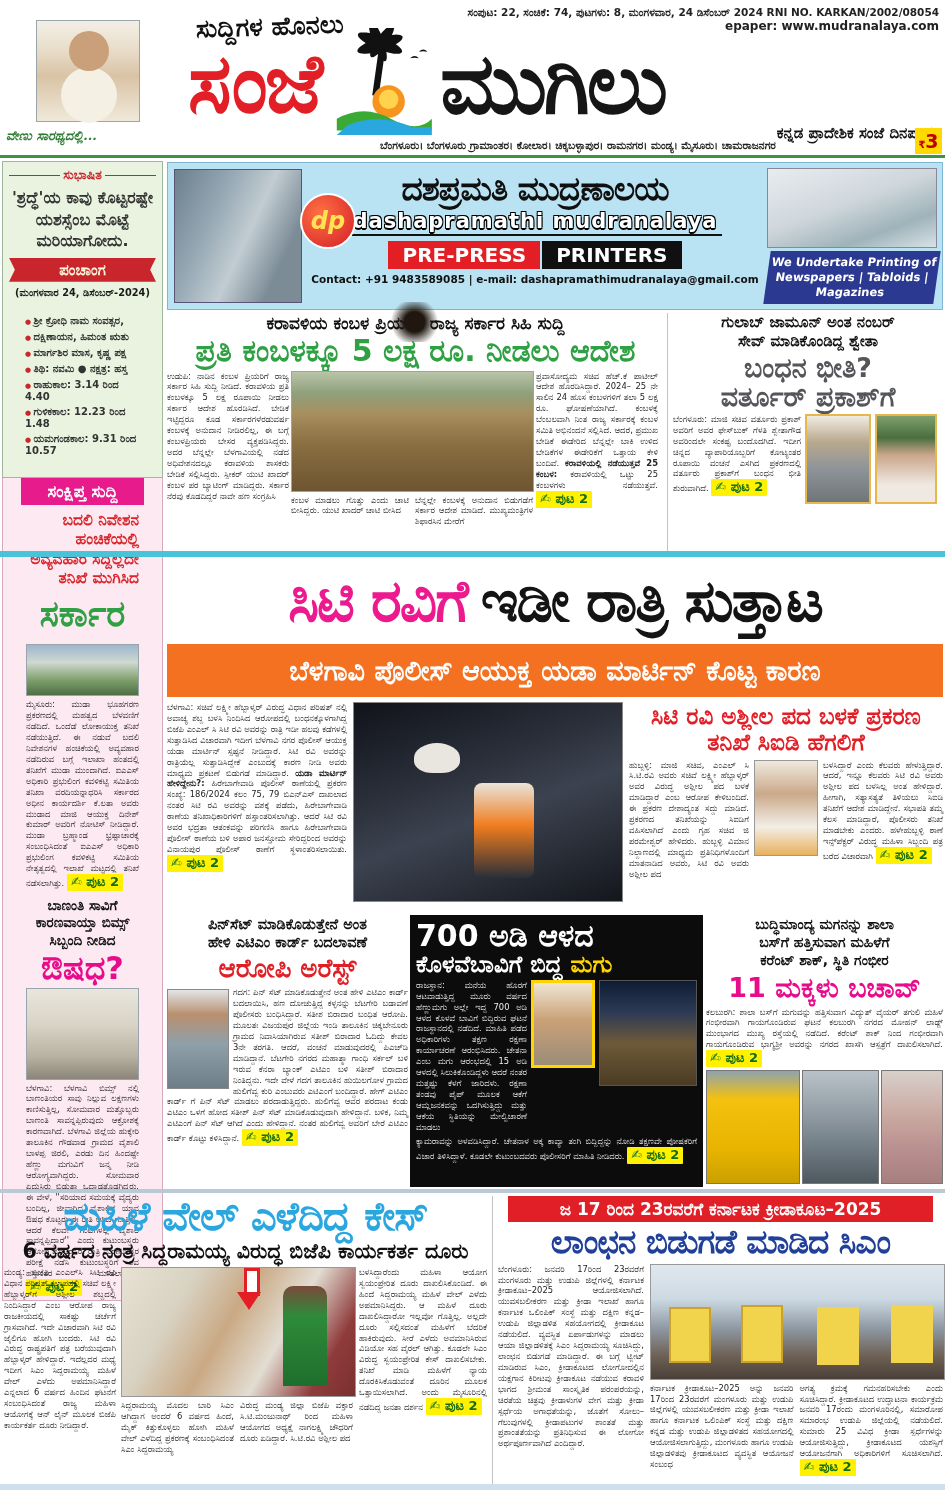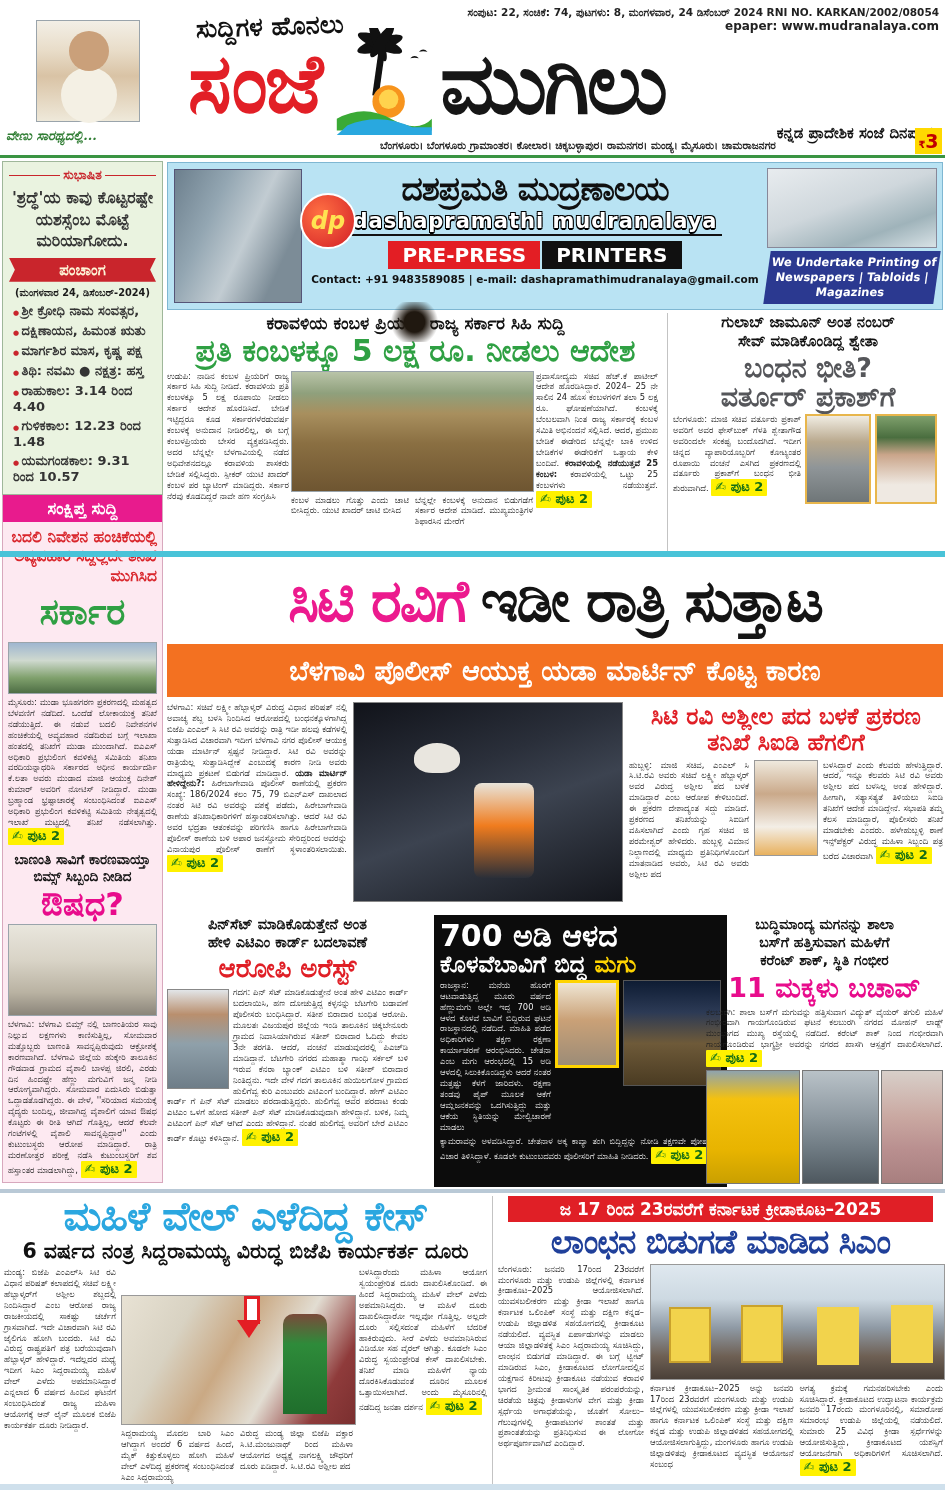--- a/index.html
+++ b/index.html
@@ -32,25 +32,25 @@
   .green-rule{left:0;top:155px;width:945px;height:3px;background:#3a9442;}
   
   .sb{left:2px;top:161px;width:161px;height:1026px;box-sizing:border-box;}
   .sb-green{background:#eaf3e0;border:1px solid #9fb79a;box-sizing:border-box;padding:5px 6px;width:100%;}
   .subh-head{display:flex;align-items:center;gap:3px;color:#c9252c;font-weight:bold;font-size:12.5px;justify-content:center;}
   .subh-head .ln{flex:1;border-top:1.5px solid #c9252c;position:relative;}
   .quote{font-size:16px;font-weight:bold;text-align:center;margin:4px 0 6px;color:#333;line-height:1.35;}
   .ribbon{background:#c9252c;color:#fdf6d8;font-weight:bold;font-size:15px;text-align:center;
           padding:3px 0;clip-path:polygon(0 0,4% 50%,0 100%,100% 100%,96% 50%,100% 0);}
   .pdate{font-size:9.8px;font-weight:bold;text-align:center;margin:5px 0 3px;}
-  .plist{list-style:none;margin:4px;padding:0;font-size:13px;font-weight:bold;color:#333;}
+  .plist{list-style:none;margin:16px;padding:0;font-size:10px;font-weight:bold;color:#333;}
   .plist li{margin:4px 0;}
   .plist li::before{content:"● ";color:#c9252c;font-size:7px;}
   .sb-pink{background:#fde9f1;border:1px solid #d8a8bd;border-top:none;box-sizing:border-box;
-           padding:0 5px 4px;width:100%;}
+           padding:0 23px 4px;width:100%;}
   .brief-head{background:#e81b8d;color:#fff;font-weight:800;font-size:16.5px;text-align:center;
               padding:4px 0;margin:0 -5px;}
   .muda-red{color:#d9262c;font-size:15.5px;font-weight:800;text-align:right;line-height:1.25;margin:6px 0 8px;}
   .muda-green{color:#2fa043;font-size:36px;font-weight:800;text-align:center;line-height:1;margin:2px 0 12px;}
   .ph-build{width:100%;height:52px;background:linear-gradient(180deg,#9fb6d0 0%,#cfd9cf 35%,#7fa06c 70%,#4e6e45 100%);}
   .ph-hosp{width:100%;height:92px;background:linear-gradient(180deg,#e9e6dd 0%,#d8d3c6 40%,#b9b2a2 75%,#8b857a 100%);}
   .aush-k{font-size:13.5px;font-weight:800;text-align:center;line-height:1.3;margin:6px 0 0;color:#111;}
   .aush-h{color:#e80c8c;font-size:32px;font-weight:800;text-align:center;line-height:1;margin:2px 0 4px;}
   
   .ad{left:167px;top:162px;width:776px;height:148px;background:#b9e3f3;border:1px solid #7fb7d2;
@@ -119,21 +119,21 @@
   .ph-cid{width:64px;height:96px;border:1px solid #999;background:
       linear-gradient(180deg,#efe9dd 0%,#caa98a 35%,#f3eee6 70%,#e8b15e 100%);}
   .cid-b{flex:1;}
   
   .gadag{left:167px;top:915px;width:241px;height:272px;}
   .gadag .kicker{font-size:14.5px;line-height:1.25;}
   .gadag-h{color:#e01f26;font-size:26px;font-weight:800;text-align:center;margin:2px 0 3px;}
   .ph-atm{float:left;width:62px;height:100px;margin:2px 4px 2px 0;background:
       linear-gradient(180deg,#e2e5e8 0%,#b98f6e 25%,#8fa0aa 55%,#6e7d88 100%);border:1px solid #888;}
   .bwell{left:410px;top:915px;width:293px;height:272px;background:#0c0c0c;color:#f2f2f2;
-         box-sizing:border-box;padding:5px 6px;margin-left:24px;}
+         box-sizing:border-box;padding:5px 6px;}
   .bw-h1{font-size:30px;font-weight:800;color:#fff;line-height:1.05;}
   .bw-h2{font-size:23px;font-weight:800;color:#fff;line-height:1.1;margin-bottom:3px;}
   .bw-h2 .yel{color:#ffd400;}
   .bw-row{display:flex;gap:4px;}
   .bw-txt{flex:1;color:#eee;}
   .ph-child{width:58px;height:82px;border:3px solid #ffd400;background:
       linear-gradient(180deg,#efe6d4 0%,#caa177 45%,#9c8c77 100%);}
   .ph-dig{width:96px;height:104px;border:1px solid #555;background:
       linear-gradient(180deg,#0e1c33 0%,#2c3a55 30%,#6e5a39 60%,#4a3b22 100%);}
   .bus{left:706px;top:915px;width:237px;height:272px;}
@@ -143,21 +143,21 @@
   .ph-bus{width:92px;height:112px;background:linear-gradient(180deg,#8fa3ad 0%,#f4c10f 25%,#e8b400 70%,#caa000 100%);border:1px solid #777;}
   .ph-street{width:76px;height:112px;background:linear-gradient(180deg,#b9c2c8 0%,#8f9aa2 40%,#6e7a82 70%,#4e585f 100%);border:1px solid #777;}
   .ph-blur{width:60px;height:112px;background:linear-gradient(180deg,#d8cfc9 0%,#caa9a2 40%,#b98f8f 70%,#a87f7f 100%);filter:blur(0.5px);border:1px solid #777;}
   .mid-rule{left:0;top:1189px;width:945px;height:4px;background:#b9c9d6;}
   
   .veil{left:4px;top:1196px;width:483px;height:288px;}
   .veil-h{color:#2ba7e0;font-size:40px;font-weight:800;text-align:center;line-height:1;letter-spacing:-1px;}
   .veil-sub{color:#111;font-size:20.5px;font-weight:800;text-align:center;margin:3px 0 4px;}
   .veil-grid{display:flex;gap:5px;}
   .veil-c1{width:112px;}
-  .veil-mid{width:233px;margin-top:28px;}
+  .veil-mid{width:233px;}
   .ph-crowd{width:233px;height:128px;border:1px solid #999;background:
       linear-gradient(120deg,#e8e2d4 0%,#d8d2c2 25%,#caa984 45%,#e2ddd2 65%,#8f3b3b 85%,#7a2f2f 100%);position:relative;}
   .ph-crowd .fig{position:absolute;right:28px;top:18px;width:44px;height:100px;
       background:linear-gradient(180deg,#7a4a3a 0%,#2e8b3a 30%,#1f6e2c 100%);border-radius:10px 10px 0 0;}
   .arrow{position:absolute;left:118px;top:18px;width:0;height:0;border-left:9px solid transparent;
       border-right:9px solid transparent;border-top:26px solid transparent;}
   .arrow::before{content:"";position:absolute;left:-5px;top:-44px;width:10px;height:22px;border:3px solid #e31e24;background:#fff;}
   .arrow::after{content:"";position:absolute;left:-12px;top:-20px;width:0;height:0;
       border-left:12px solid transparent;border-right:12px solid transparent;border-top:18px solid #e31e24;}
   .veil-caps{display:flex;gap:6px;margin-top:3px;}

